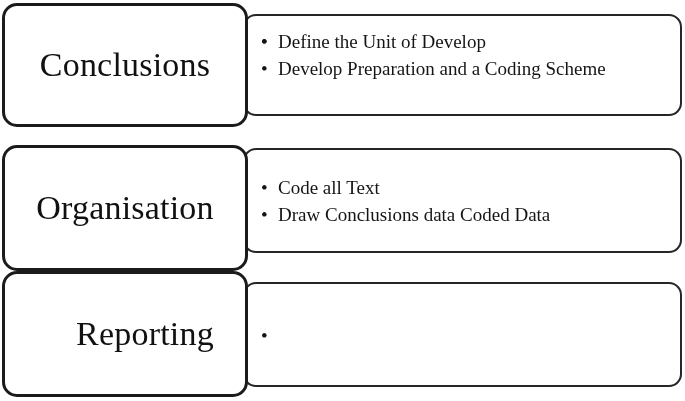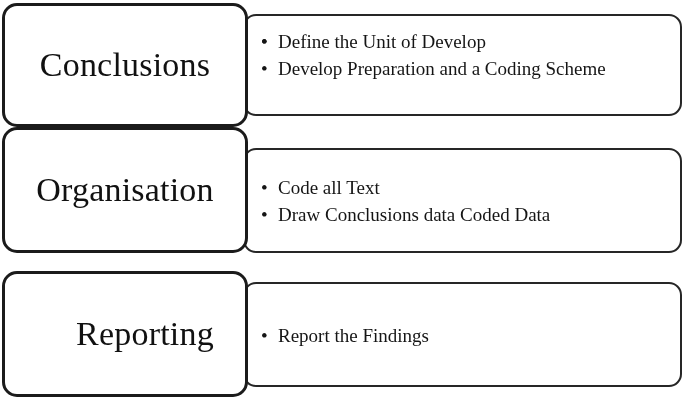--- a/index.html
+++ b/index.html
@@ -86,21 +86,21 @@
     line-height: 27px;
     font-size: 19px;
     color: #151515;
   }
 
   
   .row-prep   .phase-box  { top: 3px;   height: 124px; width: 246px; }
   .row-prep   .detail-box { top: 14px;  height: 102px; }
   .row-prep   .bullet-list{ top: 12px; }
 
-  .row-org    .phase-box  { top: 127px; height: 126px; width: 246px; }
+  .row-org    .phase-box  { top: 145px; height: 126px; width: 246px; }
   .row-org    .detail-box { top: 148px; height: 105px; }
   .row-org    .bullet-list{ top: 24px; }
 
   .row-report .phase-box  { top: 271px; height: 126px; width: 246px; padding-left: 40px; }
   .row-report .detail-box { top: 282px; height: 105px; }
   .row-report .bullet-list{ top: 38px; }
 </style>
 </head>
 <body>
 
@@ -154,20 +154,19 @@
   <div class="phase-row row-report">
 
     <div class="phase-box">
       <span class="phase-label">Reporting</span>
     </div>
 
     <div class="detail-box">
       <ul class="bullet-list">
         <li class="bullet-item">
           <span class="bullet-dot">•</span>
-          <span>Report the Findings</span>
         </li>
       </ul>
     </div>
 
   </div>
 
 </div>
 
 </body></html>

